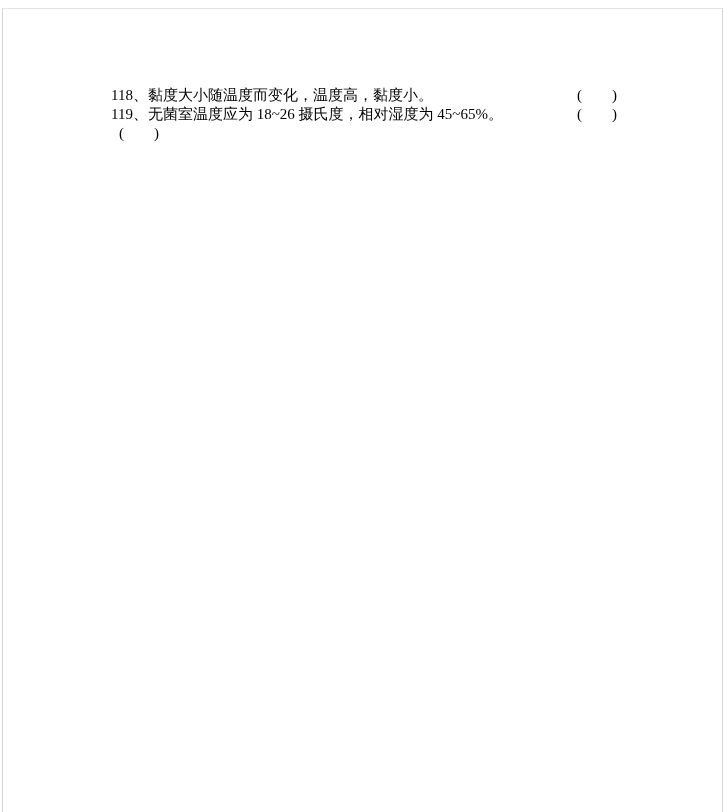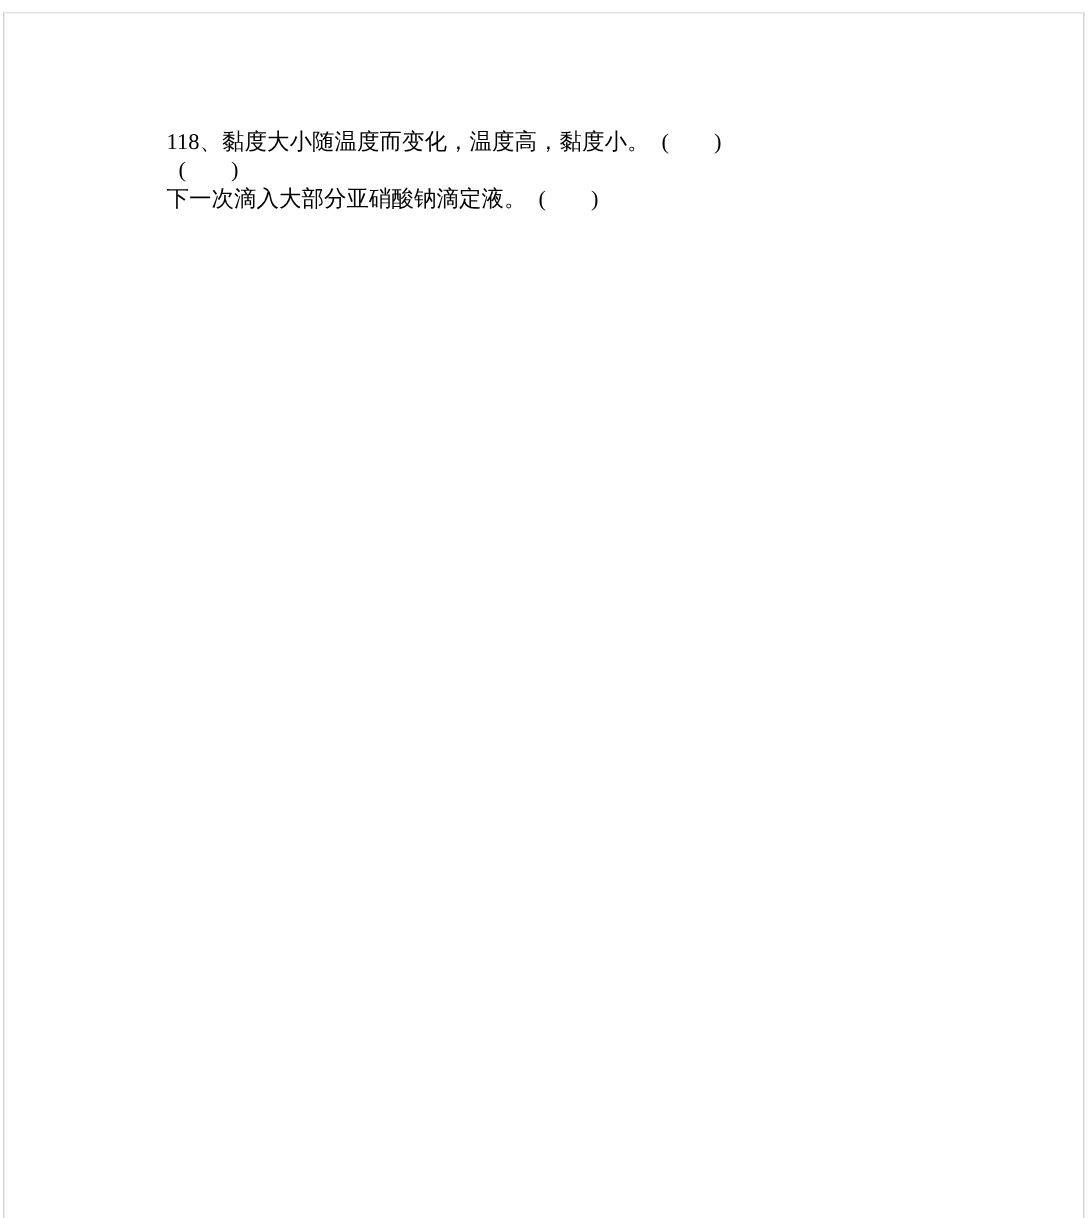--- a/index.html
+++ b/index.html
@@ -25,20 +25,21 @@
     position: absolute;
     left: 108px;  
     top: 77px;    
     width: 506px;
     color: #000000;
     font-size: 15px;
     line-height: 19px;
   }
   .doc-line {
     display: flex;
+    justify-content: space-between;
     align-items: baseline;
     height: 19px;
     white-space: pre;
   }
   .q-text { white-space: pre; }
   .answer-blank {
     white-space: pre;
     flex: 0 0 auto;
     margin-left: 8px;
   }
@@ -48,23 +49,23 @@
 
 <div class="page">
   <div class="content">
 
     <div class="doc-line">
       <span class="q-text"><span>118、</span><span>黏度大小随温度而变化，温度高，黏度小。</span></span>
       <span class="answer-blank">(        )</span>
     </div>
 
     <div class="doc-line">
+      <span class="q-text"><span>119、</span><span>无菌室温度应为 18~26 摄氏度，相对湿度为 45~65%。</span></span>
       <span class="answer-blank">(        )</span>
     </div>
 
 
     <div class="doc-line">
-      <span class="q-text">下一次滴入大部分亚硝酸钠滴定液。</span>
       <span class="answer-blank">(        )</span>
     </div>
 
   </div>
 </div>
 
 </body></html>

